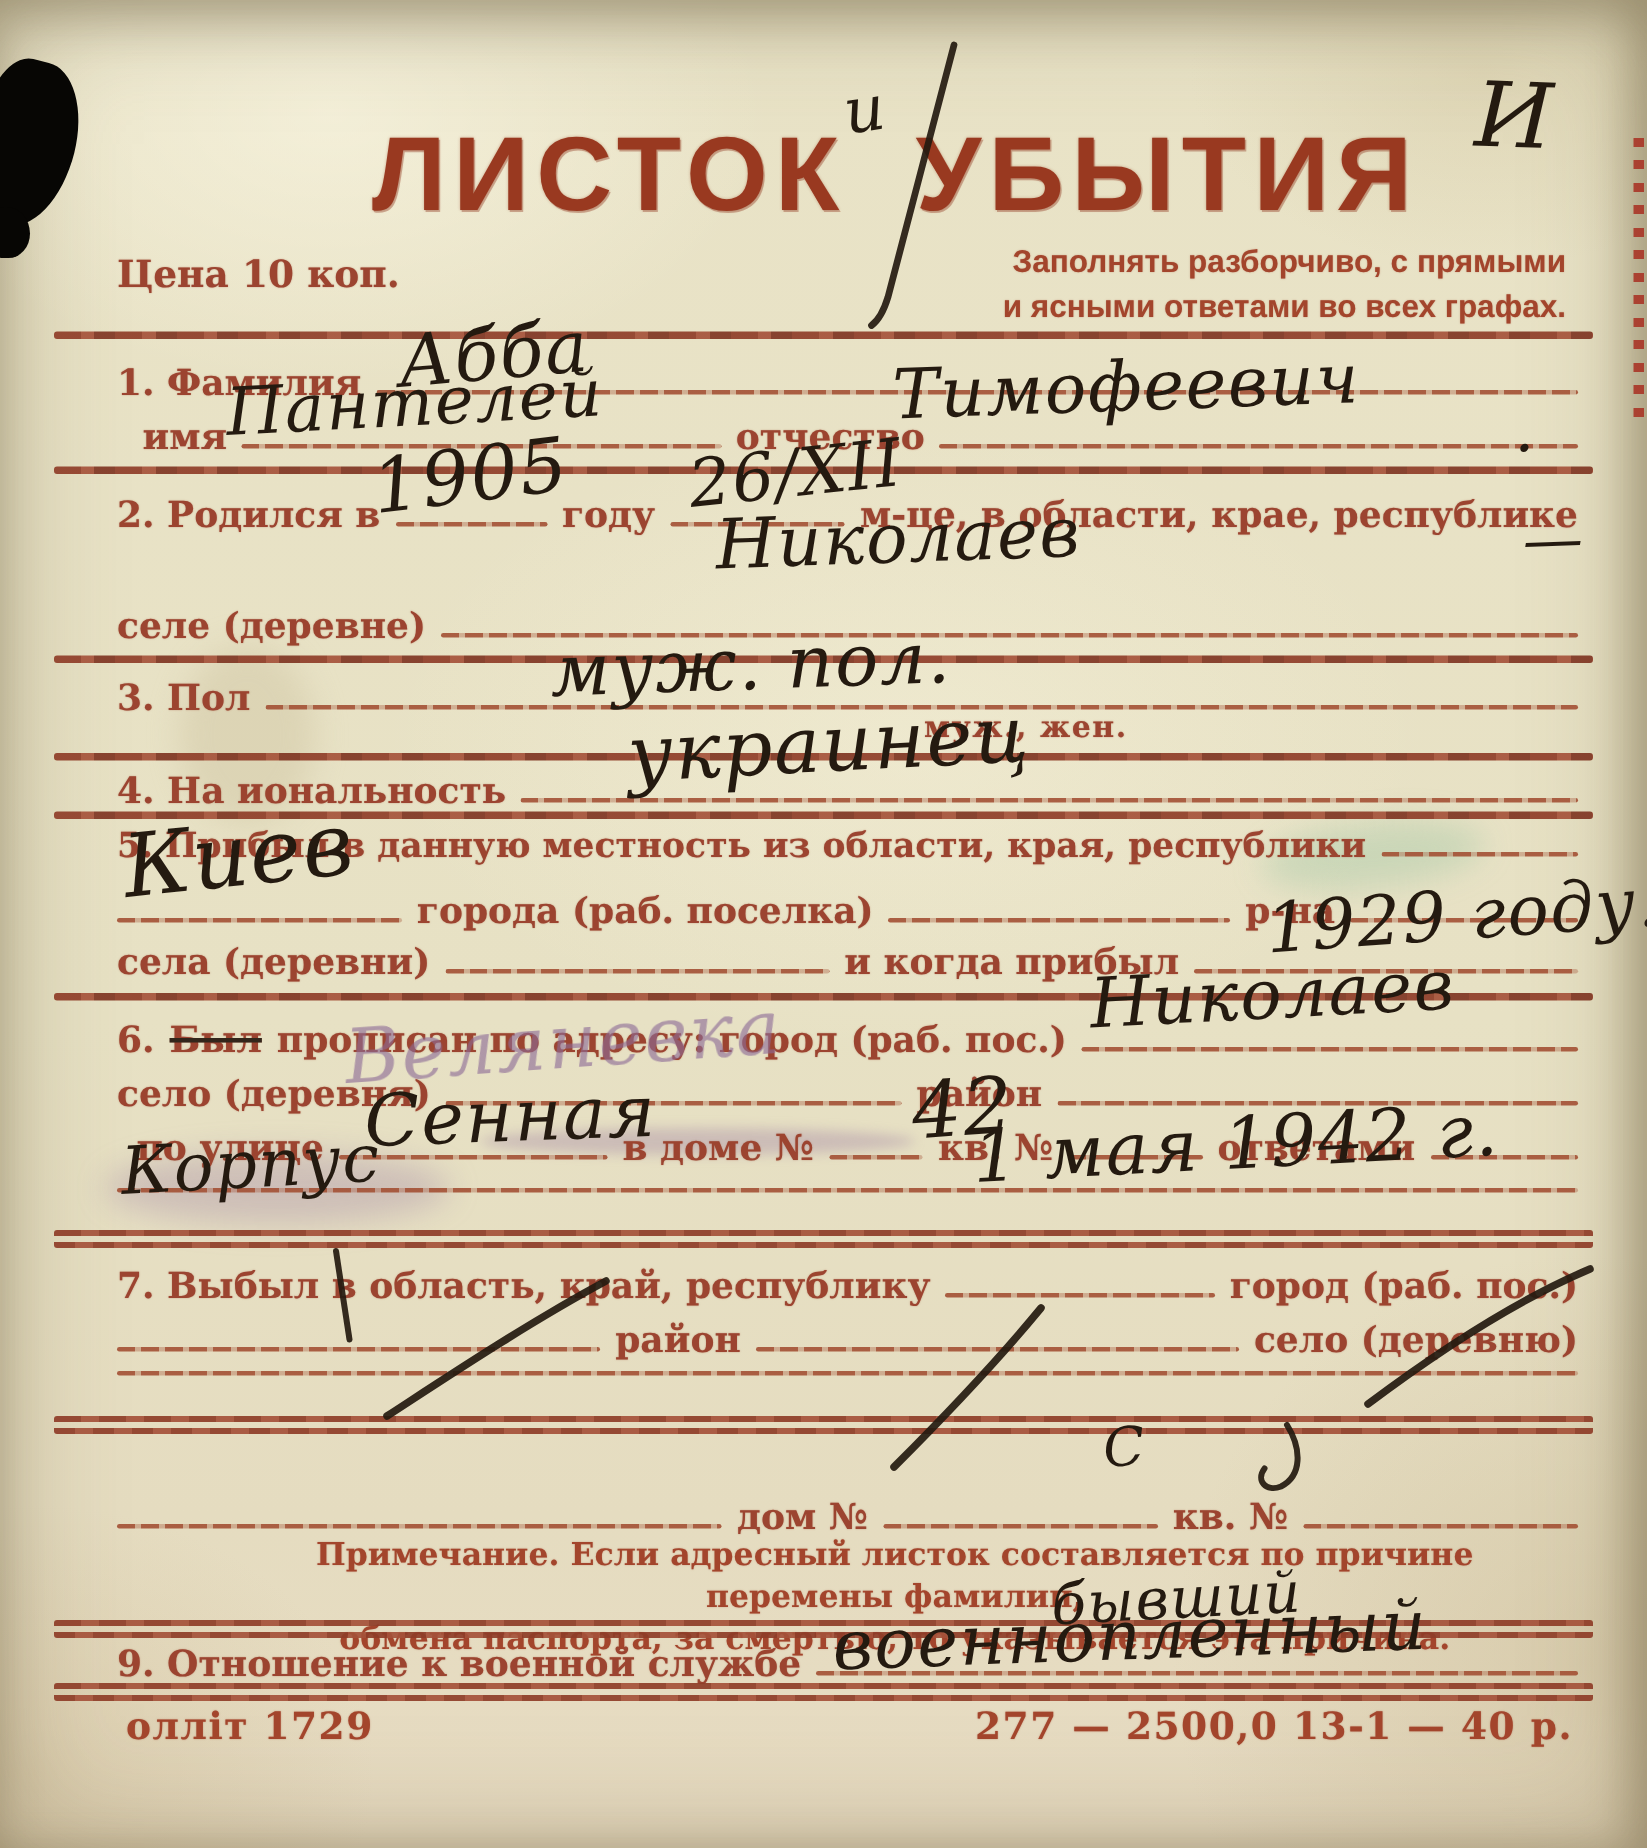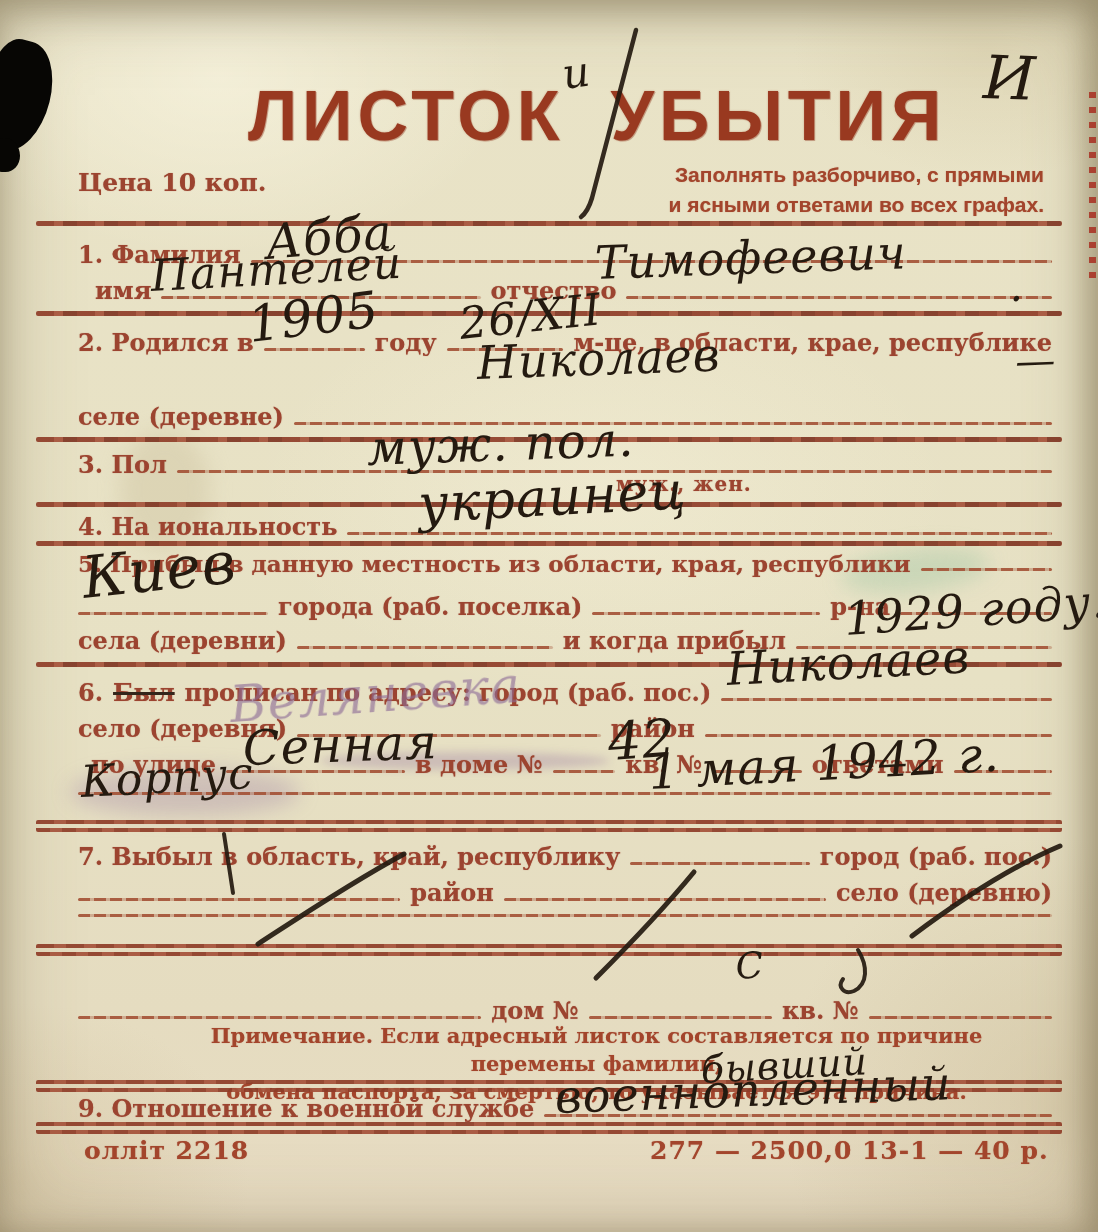--- a/index.html
+++ b/index.html
@@ -226,21 +226,21 @@
 
   <div class="row print" style="top:1094px;">
     <span class="lbl">9. Отношение к военной службе</span>
     <span class="line"></span>
   </div>
   <div class="hw" style="left:702px;top:1048px;font-size:38px;transform:rotate(-3deg);">бывший</div>
   <div class="hw" style="left:556px;top:1070px;font-size:46px;transform:rotate(-2deg);">военнопленный</div>
 
   <div class="rule dbl" style="top:1122px;"></div>
 
-  <div class="footer-item" style="left:84px;">оллiт 2218</div>
+  <div class="footer-item" style="left:84px;">оллiт 1729</div>
   <div class="footer-item" style="left:650px;">277 — 2500,0  13-1 — 40 р.</div>
 
   <svg class="strokes" width="1098" height="1232" viewBox="0 0 1098 1232">
     <g fill="none" stroke="#241a10" stroke-width="4" stroke-linecap="round" opacity="0.92">
       <path d="M636,30 C624,74 605,150 592,198 C589,208 585,214 581,217" stroke-width="4.5"></path>
       <path d="M224,834 C227,854 230,874 233,893"></path>
       <path d="M258,944 C298,918 352,882 404,854" stroke-width="5"></path>
       <path d="M596,978 C628,946 666,906 694,872" stroke-width="5"></path>
       <path d="M912,936 C952,906 1008,868 1060,846" stroke-width="5"></path>
       <path d="M858,950 C868,966 868,984 854,991 C844,995 837,987 843,979"></path>

